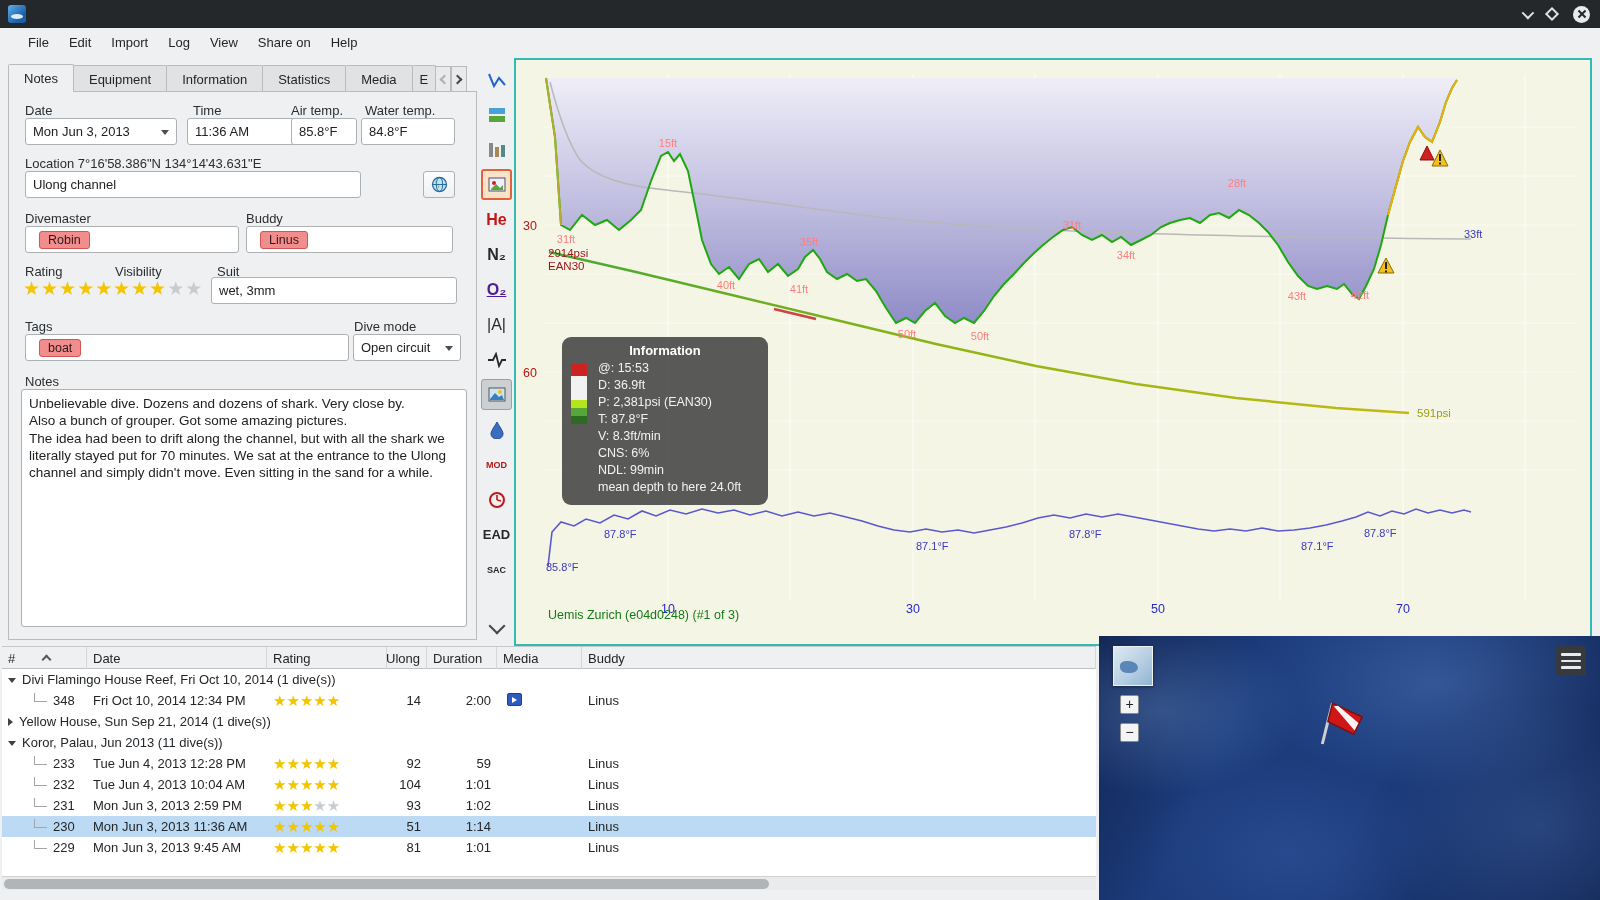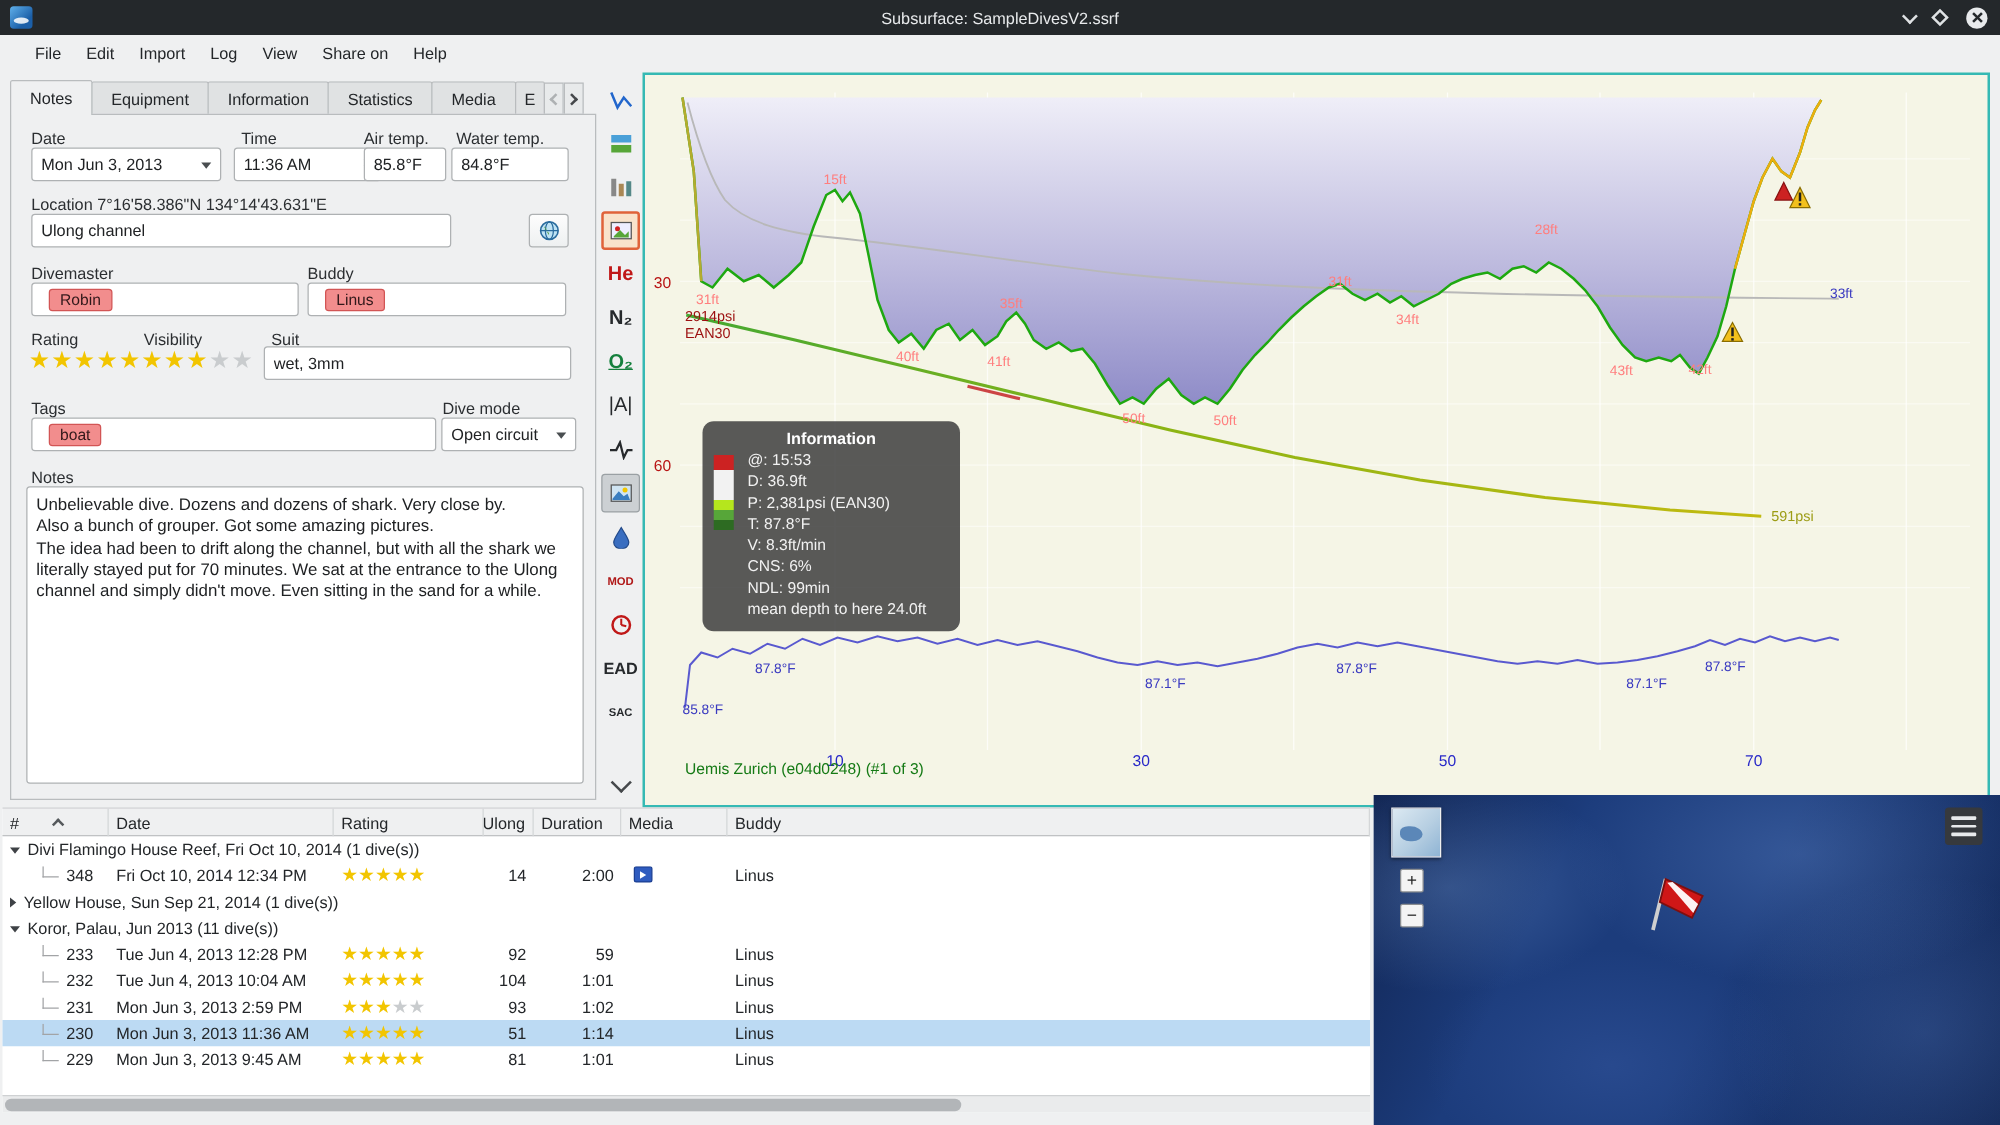--- a/index.html
+++ b/index.html
@@ -50,21 +50,21 @@
   .starrow { position:absolute; font-size:19px; letter-spacing:1px; line-height:19px; }
   .star.on { color:#f2c500; } .star.off { color:#c9ccce; }
   textarea.notes { position:absolute; resize:none; background:#fff; border:1px solid #aeb1b3; border-radius:3px; padding:5px 7px; font-family:"Liberation Sans",sans-serif; font-size:13.5px; line-height:1.28; color:#202224; outline:none; }
   .globe-btn { position:absolute; width:32px; height:27px; border:1px solid #aeb1b3; border-radius:3px; background:linear-gradient(#fdfdfd,#eef0f1); display:flex; align-items:center; justify-content:center; }
 
   
   .tbcol { position:absolute; left:479px; top:64px; width:35px; height:576px; display:flex; flex-direction:column; align-items:center; gap:4px; }
   .tbtn { width:31px; height:31px; border-radius:3px; display:flex; align-items:center; justify-content:center; font-size:16px; font-weight:bold; }
   .tbtn.sel-orange { border:2px solid #e0633a; background:#f9e3cb; }
   .tbtn.sel-gray { border:1px solid #9aa0a4; background:#ccd0d3; }
-  .tb-he { color:#c01818; } .tb-n2 { color:#26292c; } .tb-o2 { color:#15803d;text-decoration:underline; }
+  .tb-he { color:#c01818; } .tb-n2 { color:#26292c; } .tb-o2 { color:#4c1d95;text-decoration:underline; }
   .tb-ruler { color:#26292c; font-weight:normal; }
   .tb-mod { color:#b01818; font-size:9px; } .tb-ead { color:#26292c; font-size:13px; } .tb-sac { color:#26292c; font-size:9px; }
   .tb-chevron { margin-top:auto; width:12px; height:12px; border-right:2px solid #45484b; border-bottom:2px solid #45484b; transform:rotate(45deg); margin-bottom:8px; }
 
   
   .profile { position:absolute; left:514px; top:58px; width:1078px; height:588px; border:2px solid #35b9b4; background:#f5f5e6; }
   .profile svg { position:absolute; left:0; top:0; }
   .ptooltip { position:absolute; left:46px; top:277px; width:206px; background:rgba(66,66,66,.87); border-radius:9px; color:#f2f2f2; padding:6px 8px 9px 36px; }
   .ptooltip .pt-title { text-align:center; font-weight:bold; font-size:13px; margin-left:-28px; margin-bottom:2px; color:#fff; }
   .ptooltip .pt-line { font-size:12.5px; line-height:17px; white-space:nowrap; }
@@ -124,21 +124,20 @@
   .hamburger div { height:2.5px; background:#e8eaec; border-radius:1px; }
   .flag { position:absolute; left:218px; top:64px; transform:rotate(14deg); }
 </style>
 </head>
 <body>
 
 <div class="app">
 
   <div class="titlebar">
     <div class="appicon"></div>
-    <div class="title">Subsurface: SampleDivesV2.ssrf</div>
     <div class="winbtns">
       <div class="wb-min"></div>
       <div class="wb-max"></div>
       <div class="wb-close"></div>
     </div>
   </div>
 
   <div class="menubar">
     <span class="menu-item">File</span>
     <span class="menu-item">Edit</span>

